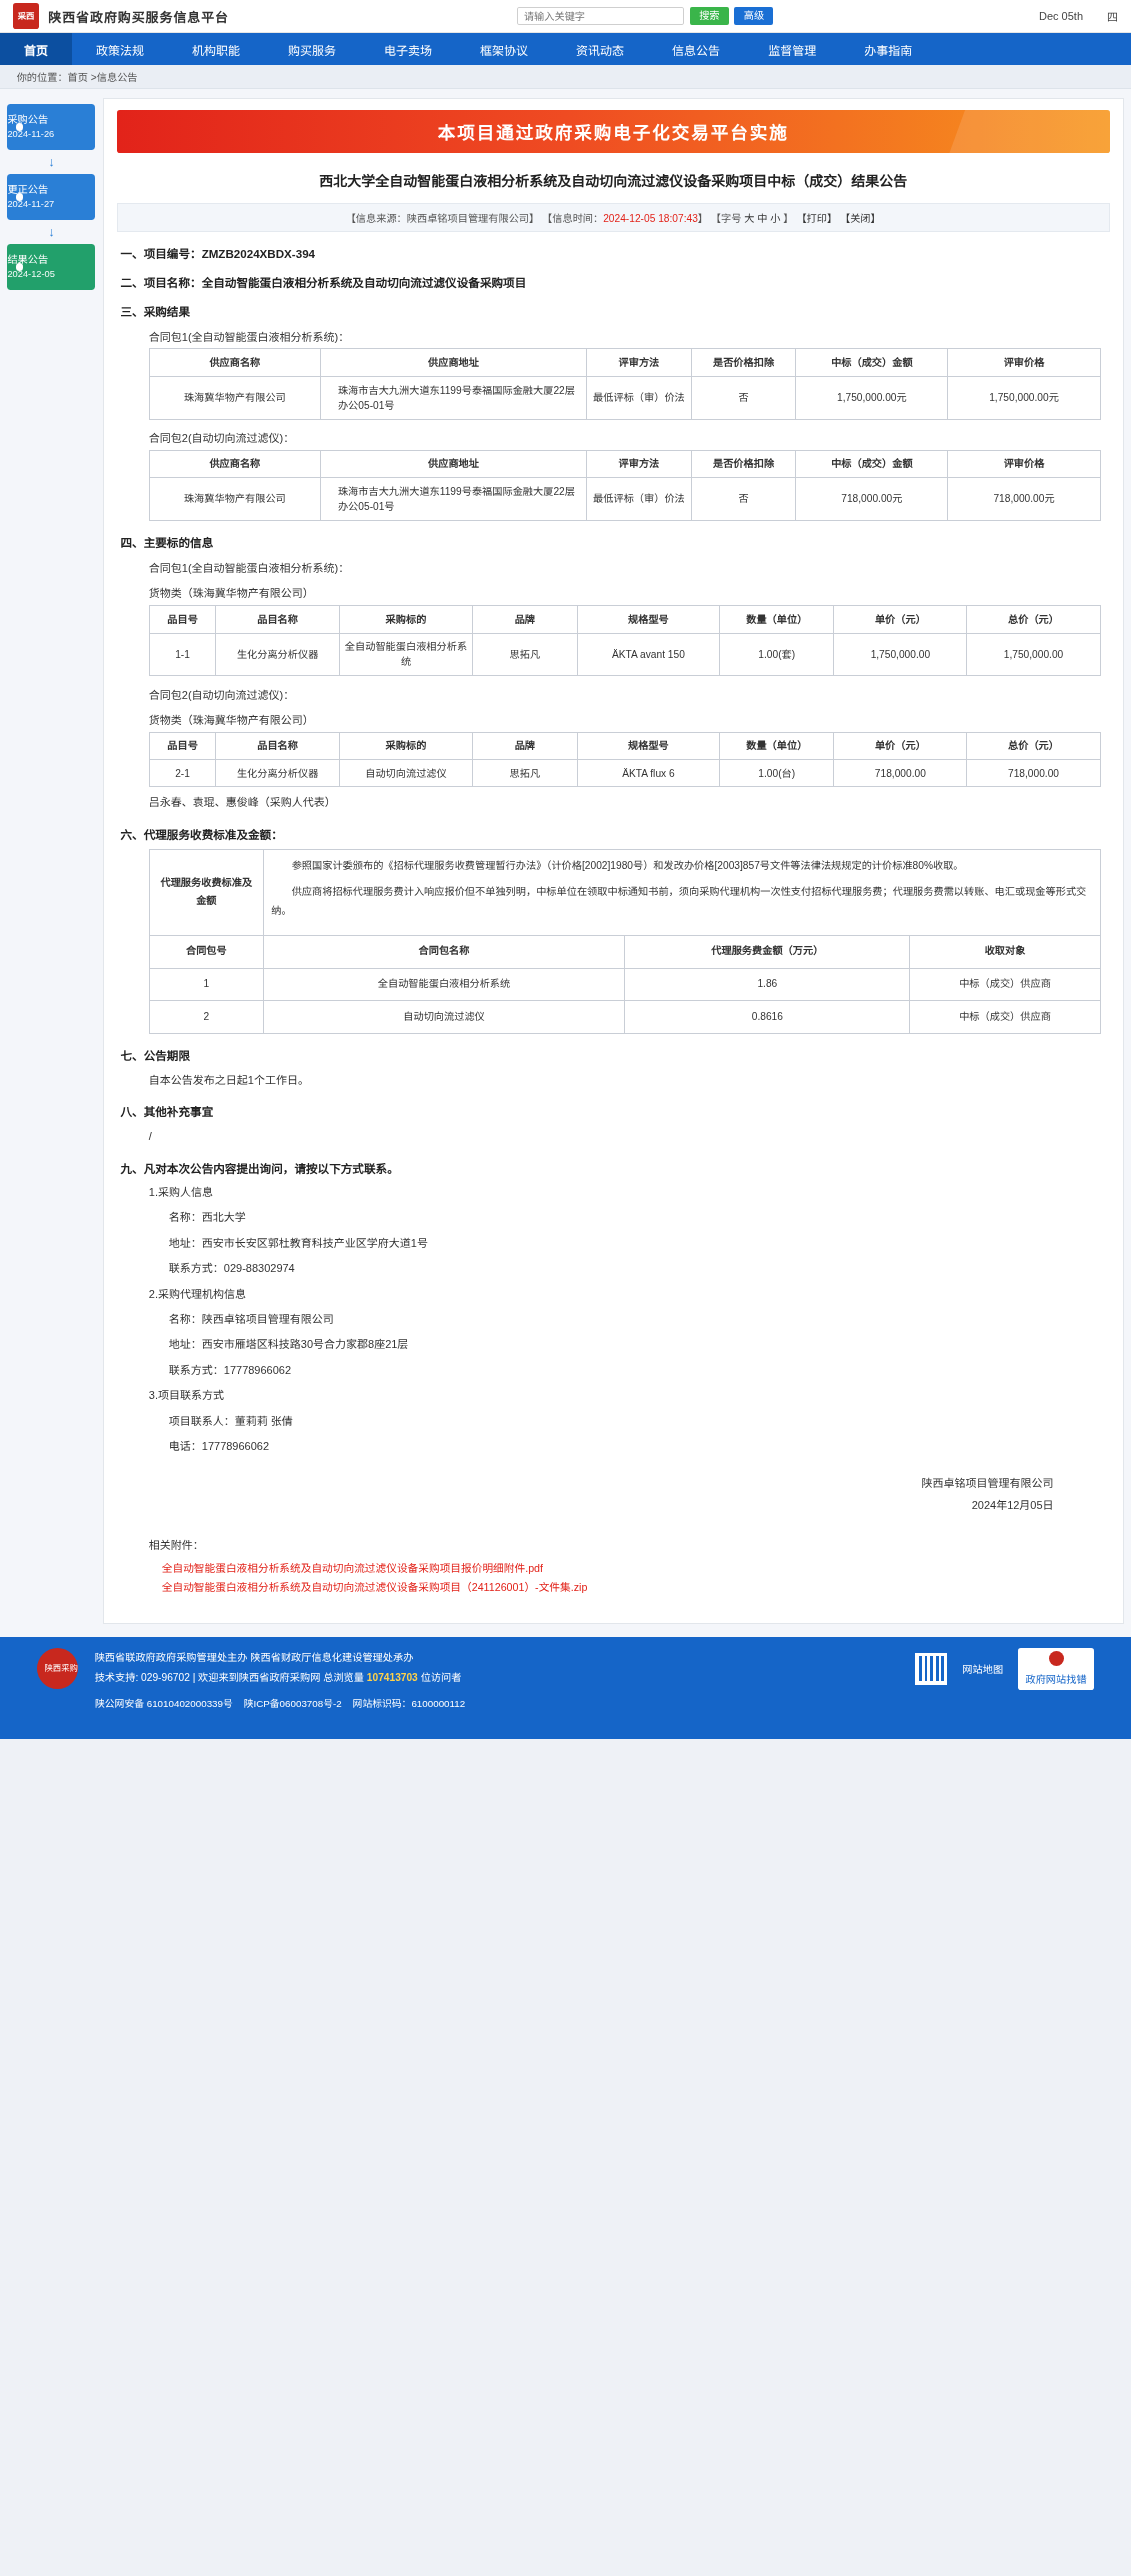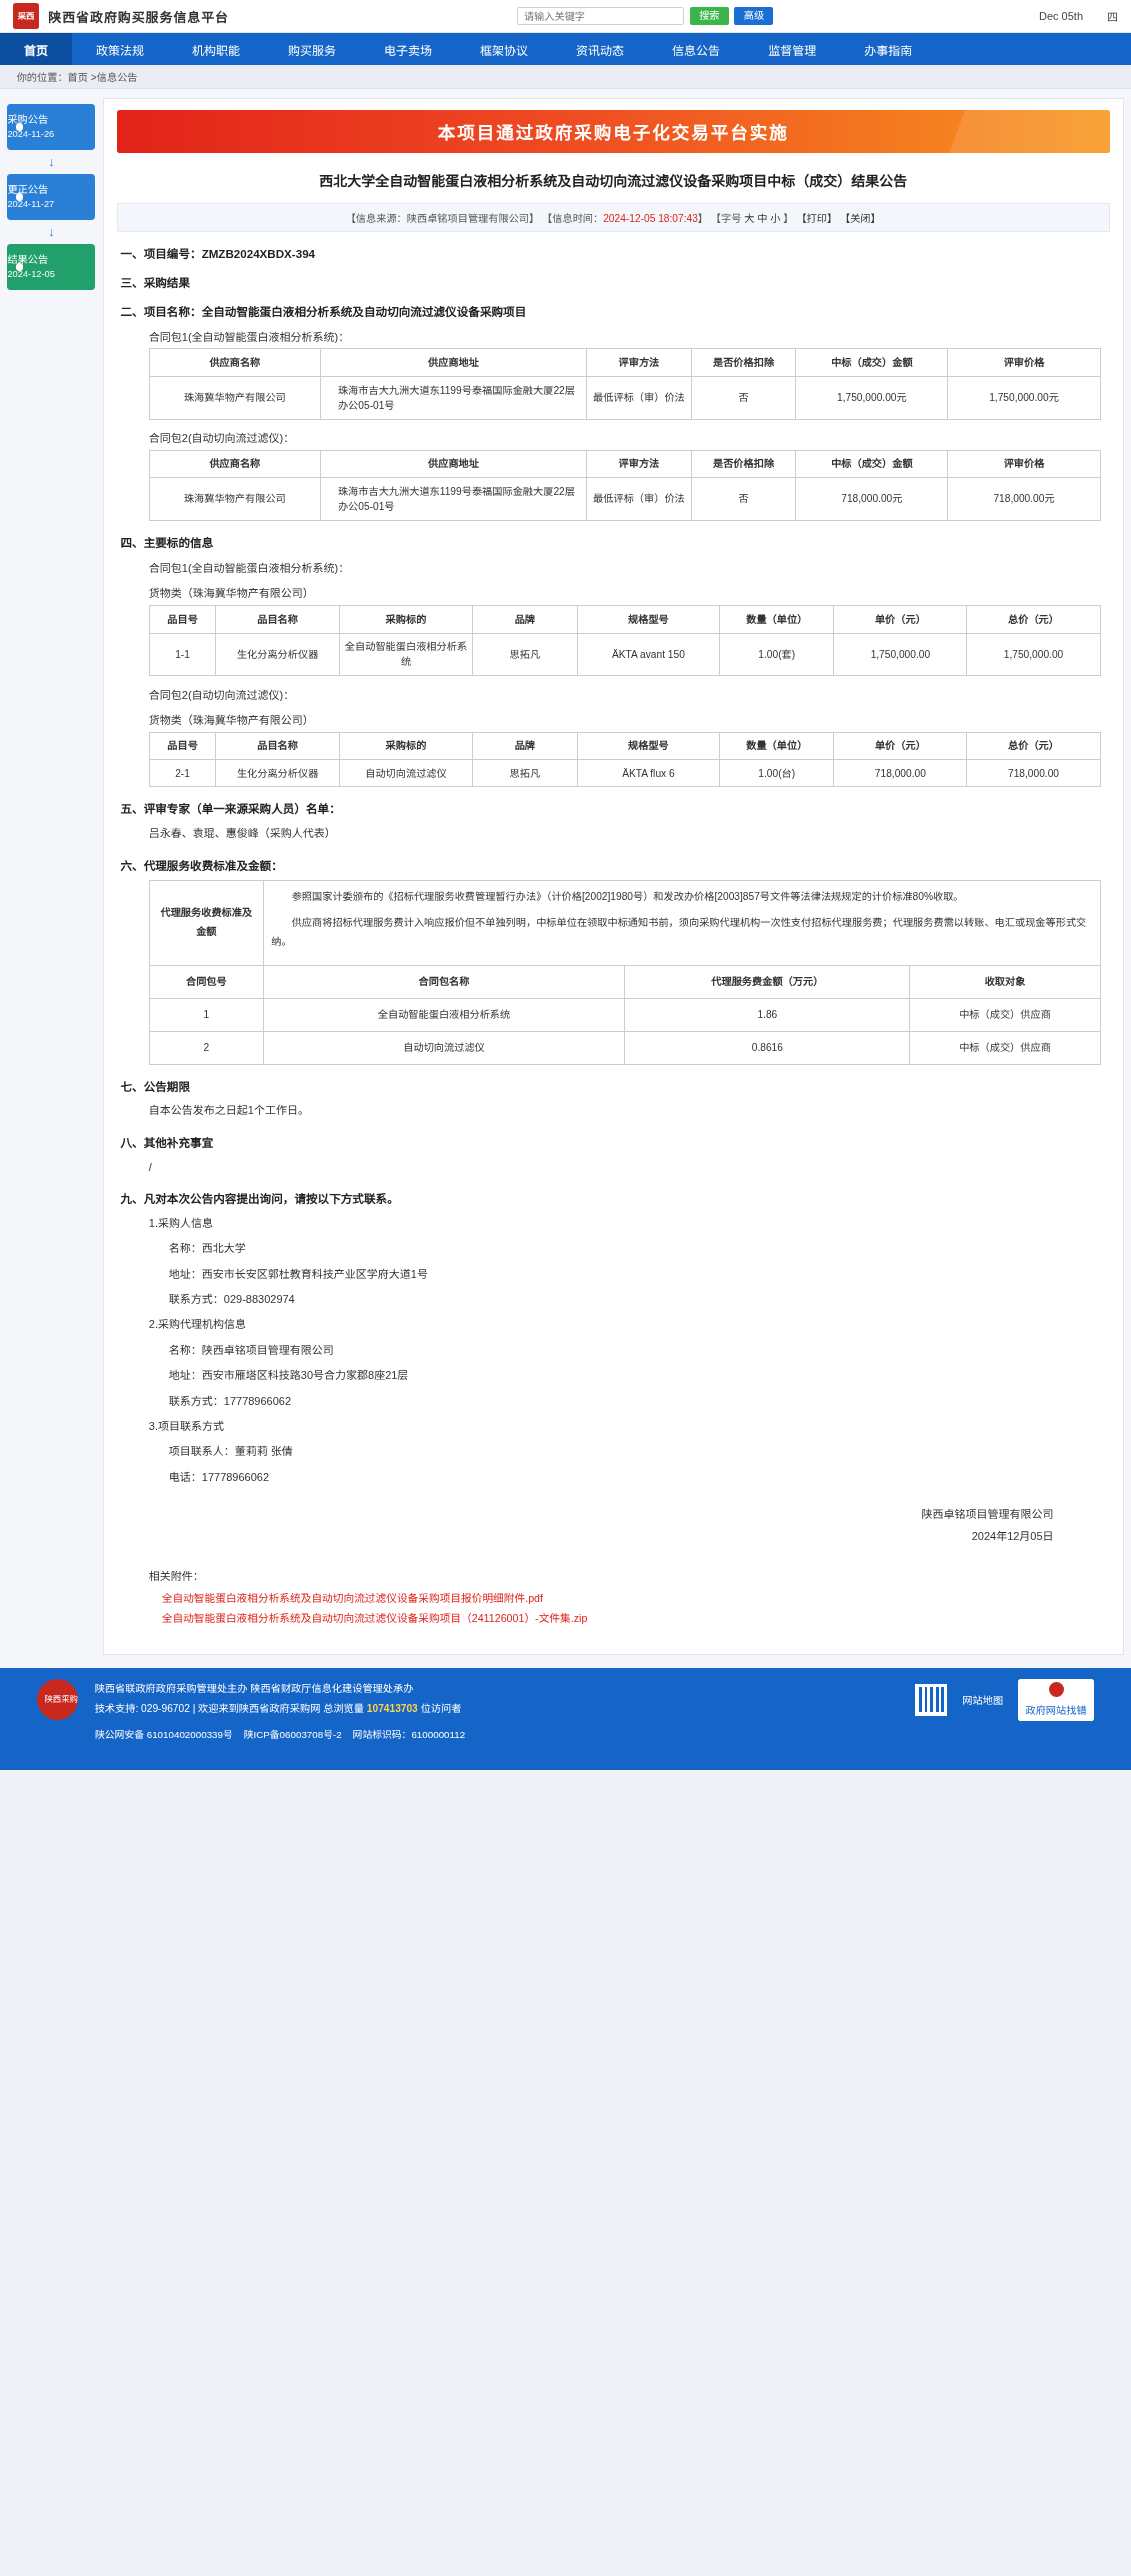--- a/index.html
+++ b/index.html
@@ -214,23 +214,23 @@
         <span>【字号</span>
         <a href="#">大</a>
         <a href="#">中</a>
         <a href="#">小</a>
         <span>】</span>
         <a href="#">【打印】</a>
         <a href="#">【关闭】</a>
       </div>
 
       <div class="sec">一、项目编号：ZMZB2024XBDX-394</div>
+      <div class="sec">二、项目名称：全自动智能蛋白液相分析系统及自动切向流过滤仪设备采购项目</div>
+
       <div class="sec">三、采购结果</div>
-
-      <div class="sec">二、项目名称：全自动智能蛋白液相分析系统及自动切向流过滤仪设备采购项目</div>
       <div class="subhead">合同包1(全自动智能蛋白液相分析系统)：</div>
       <table class="grid">
         <thead>
             <tr>
           <th style="width:18%">供应商名称</th>
           <th style="width:28%">供应商地址</th>
           <th style="width:11%">评审方法</th>
           <th style="width:11%">是否价格扣除</th>
           <th style="width:16%">中标（成交）金额</th>
           <th style="width:16%">评审价格</th>
@@ -324,21 +324,20 @@
           <td>自动切向流过滤仪</td>
           <td>思拓凡</td>
           <td>ÄKTA flux 6</td>
           <td>1.00(台)</td>
           <td>718,000.00</td>
           <td>718,000.00</td>
         </tr>
           </tbody>
       </table>
 
-      <div class="sec">五、评审专家（单一来源采购人员）名单：</div>
       <div class="para">吕永春、袁琨、惠俊峰（采购人代表）</div>
 
       <div class="sec">六、代理服务收费标准及金额：</div>
       <table class="fee">
         <tbody>
           <tr>
             <td class="fee-left" rowspan="1">代理服务收费标准及金额</td>
             <td class="fee-text" colspan="3">
               <p>参照国家计委颁布的《招标代理服务收费管理暂行办法》（计价格[2002]1980号）和发改办价格[2003]857号文件等法律法规规定的计价标准80%收取。</p>
               <p>供应商将招标代理服务费计入响应报价但不单独列明，中标单位在领取中标通知书前，须向采购代理机构一次性支付招标代理服务费；代理服务费需以转账、电汇或现金等形式交纳。</p>

